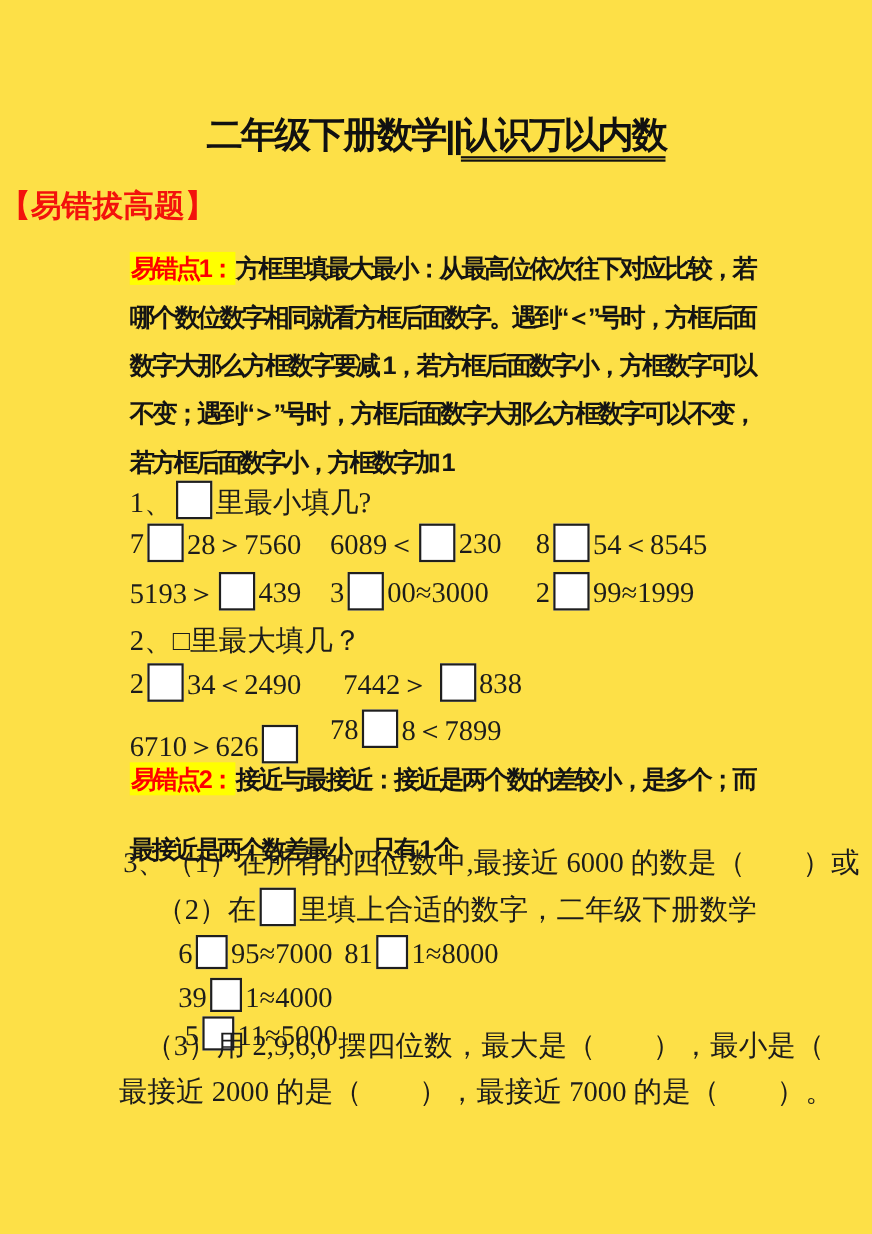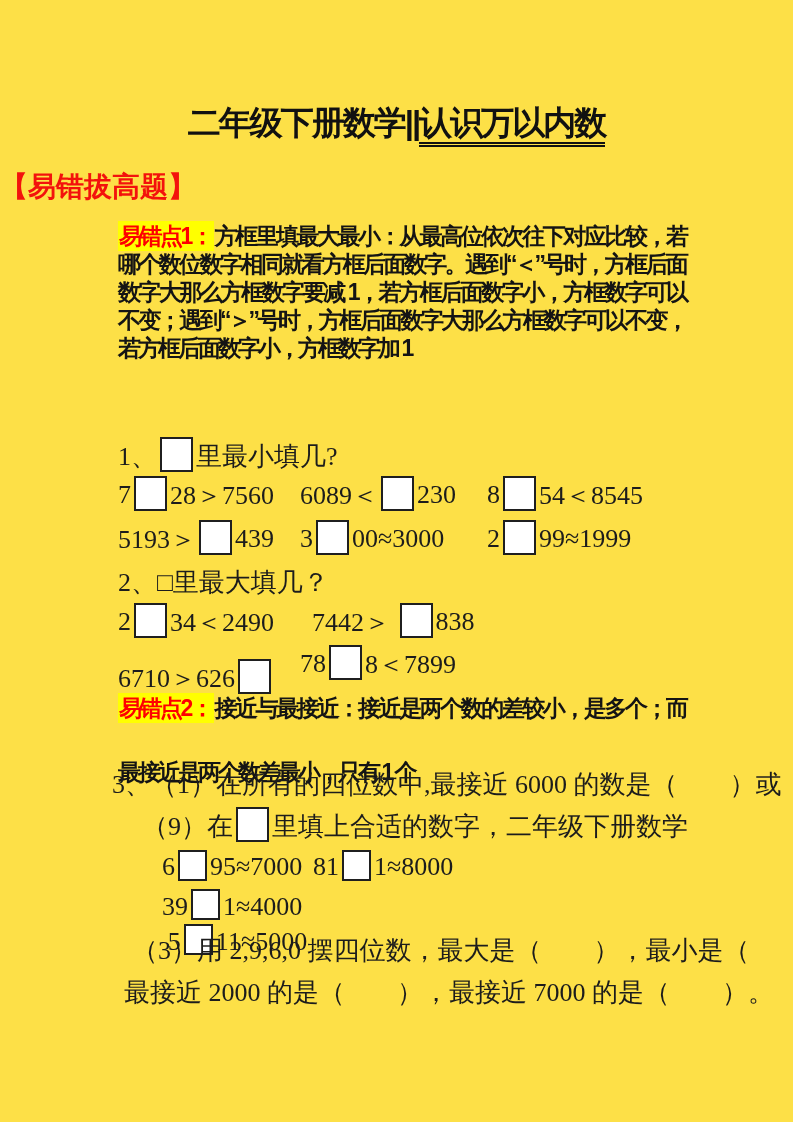--- a/index.html
+++ b/index.html
@@ -43,21 +43,21 @@
   
   .para{
     position:absolute;
     left:118px;
     width:568px;
     margin:0;
     font-family:"Liberation Sans",sans-serif;
     font-weight:bold;
     font-size:23px;
     letter-spacing:-3px;
-    line-height:28px;
+    line-height:44px;
     color:#141414;
     text-align:justify;
   }
   .hl{
     background:#ffff00;
     color:#fe0000;
     padding:2px 3px 2px 1px;
   }
   
   .line{
@@ -144,34 +144,34 @@
     <span class="eq"><span>78</span><span class="box"></span><span>8＜7899</span></span>
   </div>
 
   <p class="para" style="top:676px;line-height:64px;"><span class="hl">易错点2：</span><span>接近与最接近：接近是两个数的差较小，是多个；而最接近是两个数差最小，只有 1 个</span></p>
 
   <div class="line" style="top:764px;left:112px;">
     <span>3、（1）在所有的四位数中,最接近 6000 的数是（　　）或（　）</span>
   </div>
 
   <div class="line" style="top:806px;left:142px;">
-    <span>（9）在</span><span class="box"></span><span>里填上合适的数字，二年级下册数学</span>
+    <span>（2）在</span><span class="box"></span><span>里填上合适的数字，二年级下册数学</span>
   </div>
 
   <div class="eqrow q3r" style="top:847px;left:162px;">
     <span class="eq"><span>6</span><span class="box small"></span><span>95≈7000</span></span>
     <span class="eq"><span>81</span><span class="box small"></span><span>1≈8000</span></span>
   </div>
 
   <div class="eqrow q3r" style="top:889px;left:162px;flex-direction:column;">
     <span class="eq"><span>39</span><span class="box small"></span><span>1≈4000</span></span>
     <span class="eq"><span>5</span><span class="box small"></span><span>11≈5000</span></span>
   </div>
 
   <div class="line" style="top:930px;left:132px;">
     <span>（3）用 2,9,6,0 摆四位数，最大是（　　），最小是（　　），</span>
   </div>
 
-  <div class="line" style="top:972px;left:124px;">
+  <div class="line" style="top:972px;left:108px;">
     <span>最接近 2000 的是（　　），最接近 7000 的是（　　）。</span>
   </div>
 
 </div>
 
 </body></html>

